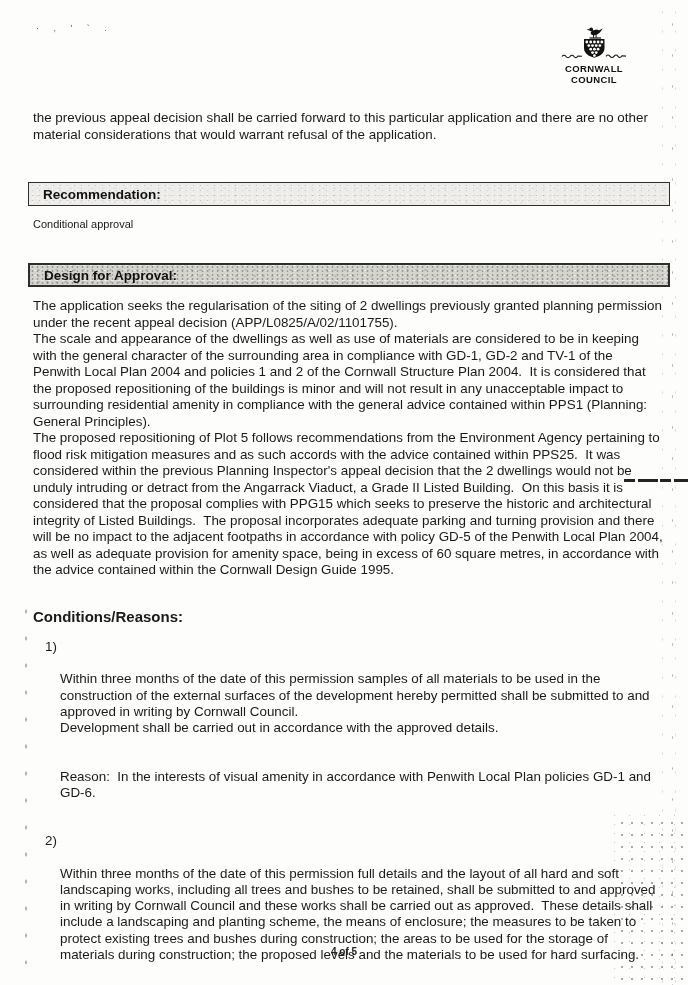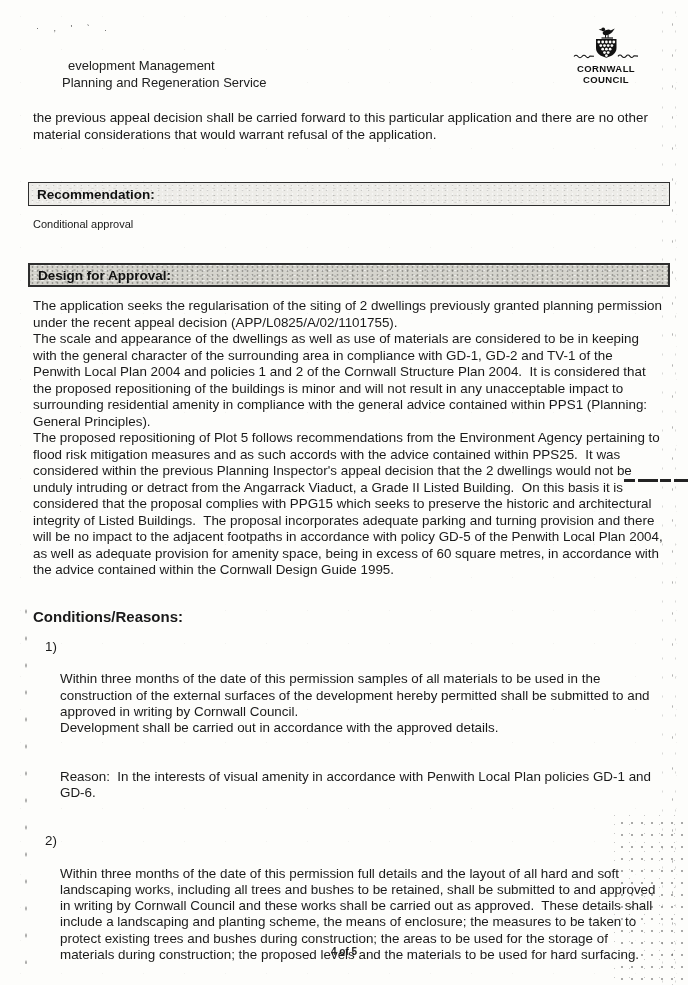--- a/index.html
+++ b/index.html
@@ -32,31 +32,31 @@
     opacity:.75;}
   .speck-left{top:598px;left:22px;width:10px;height:366px;
     background-image:radial-gradient(rgba(0,0,0,0.4) 0.5px, transparent 0.9px);
     background-size:8px 27px;opacity:.8;}
   .marks-tl{top:23px;left:36px;font-size:9px;letter-spacing:6px;color:#3a3a3a;opacity:.8;}
   .margin-dash{top:479px;left:624px;width:64px;height:2.5px;
     background:repeating-linear-gradient(90deg,#232323 0 11px,rgba(0,0,0,0) 11px 14px,#232323 14px 34px,rgba(0,0,0,0) 34px 36px);}
   
   .dept{top:58px;left:62px;font-size:13px;line-height:16.5px;color:#202020;}
   .dept .l1{padding-left:6px;}
-  .logo{top:26px;left:558px;width:72px;text-align:center;color:#101010;margin-left:12px;}
+  .logo{top:26px;left:558px;width:72px;text-align:center;color:#101010;}
   .logo svg{display:block;margin:0 auto;}
   .logo .lg1{font-size:9.5px;font-weight:700;letter-spacing:0.4px;line-height:10.5px;margin-top:1px;}
   .logo .lg2{font-size:9.5px;font-weight:700;letter-spacing:0.4px;line-height:10.5px;}
   
   .txtblock{left:33px;width:630px;font-size:13.4px;line-height:16.5px;white-space:pre-wrap;}
   .intro{top:110px;}
   .value-line{top:218px;left:33px;font-size:11px;}
   .reasons-body{top:298px;}
   .bar{left:28px;width:642px;height:24px;border:1.5px solid #2e2e2e;box-sizing:border-box;
-    display:flex;align-items:center;padding-left:8px;
+    display:flex;align-items:center;padding-left:14px;
     font-weight:700;font-size:13.5px;color:#111;}
   .bar-light{top:182px;
     background-color:#edece8;
     background-image:
       radial-gradient(rgba(0,0,0,0.16) 0.6px, transparent 1.1px),
       radial-gradient(rgba(0,0,0,0.09) 0.8px, transparent 1.3px),
       radial-gradient(rgba(255,255,255,0.55) 0.8px, transparent 1.2px);
     background-size:7px 5px,11px 7px,5px 4px;
     background-position:0 0,3px 2px,1px 1px;}
   .bar-dark{top:263px;border-width:2px;
@@ -78,24 +78,20 @@
 <body>
 
 <div class="page">
 
   <div class="abs speck-right"></div>
   <div class="abs speck-br"></div>
   <div class="abs speck-left"></div>
   <div class="abs marks-tl">· ,  '  `  .</div>
   <div class="abs margin-dash"></div>
 
-  <div class="abs dept">
-    <div class="l1">evelopment Management</div>
-    <div class="l2">Planning and Regeneration Service</div>
-  </div>
 
   <div class="abs logo">
     <svg width="66" height="37" viewBox="0 0 66 37">
 
       <g fill="#121212">
         <ellipse cx="34" cy="6.4" rx="4.4" ry="2.6" transform="rotate(-14 34 6.4)"></ellipse>
         <circle cx="30.2" cy="3.4" r="1.9"></circle>
         <polygon points="28.5,2.8 25.6,3.8 28.6,4.4"></polygon>
         <polygon points="37.6,4.6 41.8,2.6 38.4,7.2"></polygon>
         <rect x="32" y="8.4" width="1" height="3.4"></rect>

